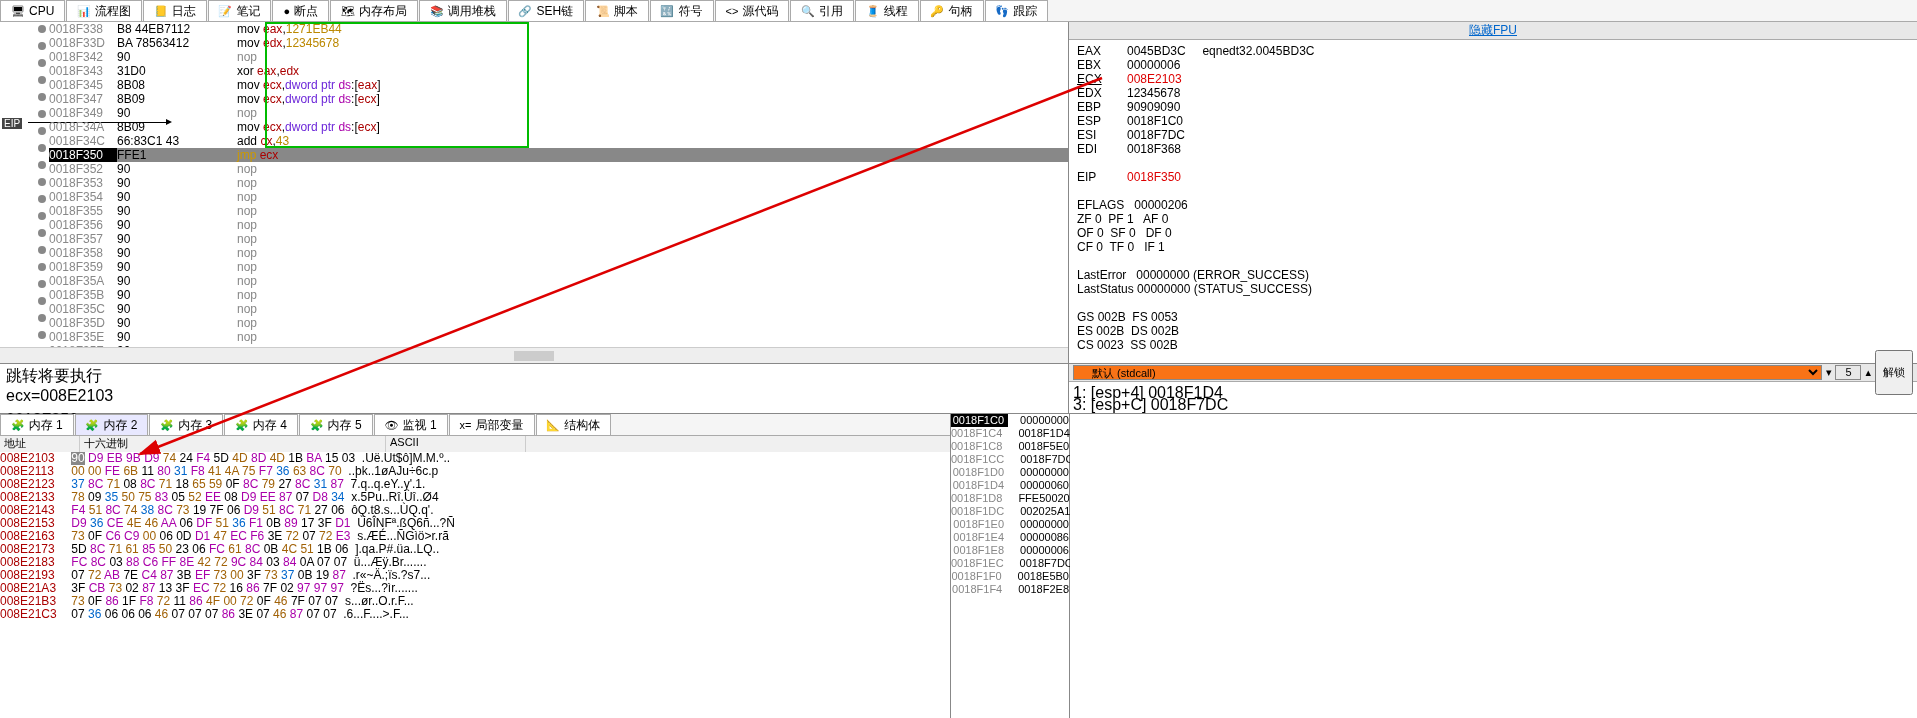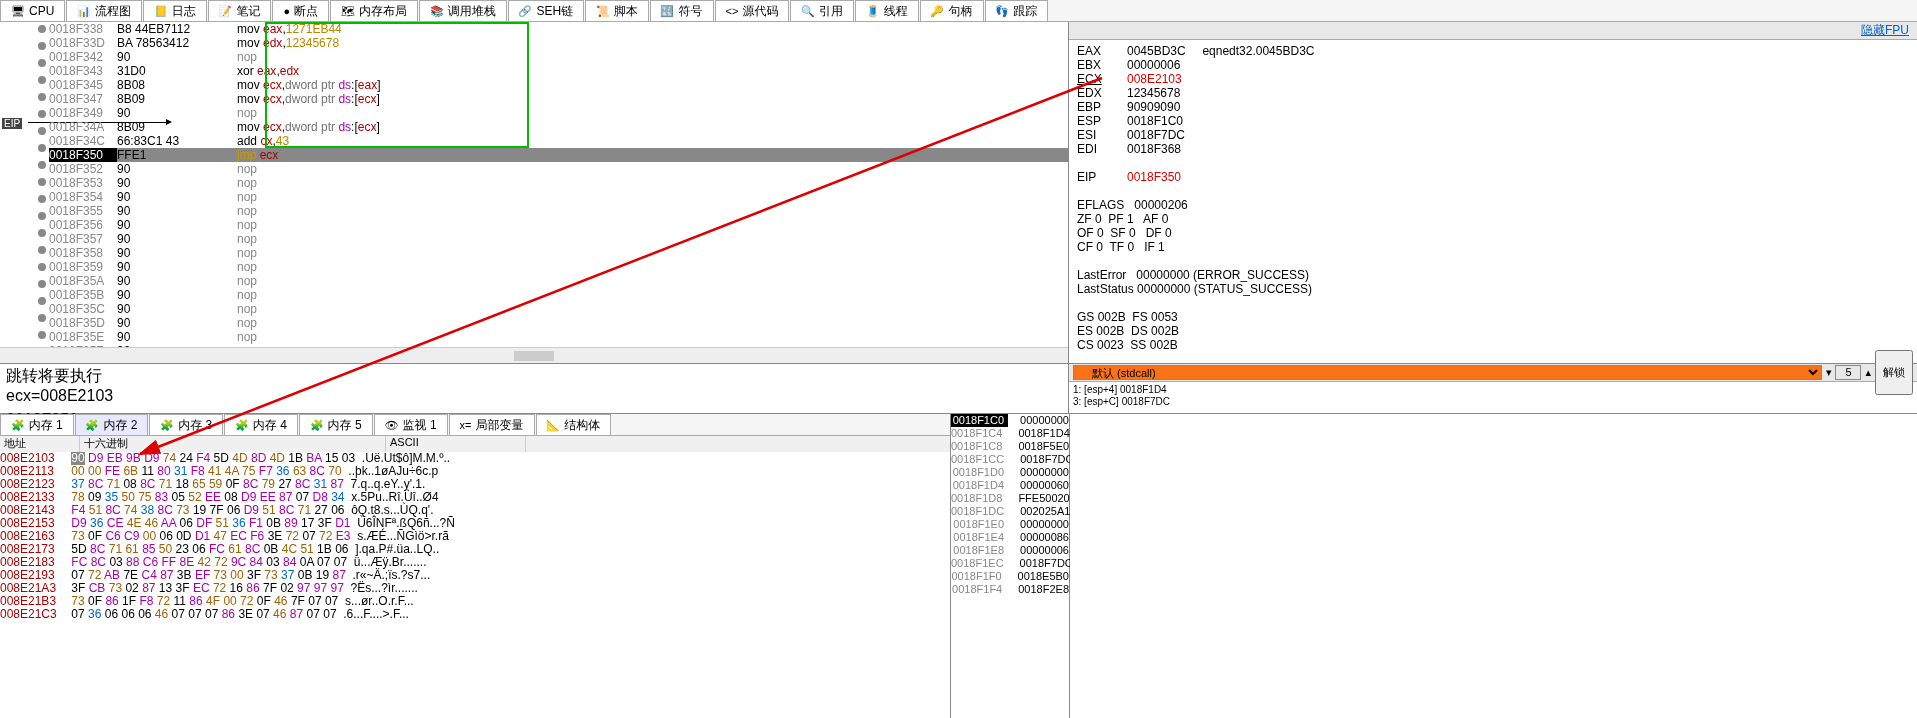--- a/index.html
+++ b/index.html
@@ -21,37 +21,37 @@
 .dline.current{background:#888;color:#fff}
 .addr{color:#888;display:inline-block;width:68px}
 .addr.current{background:#000;color:#fff}
 .bytes{display:inline-block;width:120px;color:#000}
 .mnem{color:#888}
 .jmp{color:#c90}
 .op{color:#000}
 .reg{color:#a00}
 .num{color:#b80}
 .kw{color:#a0a}
-.ptr{color:#737373}
+.ptr{color:#6d28d9}
 .hl-box{position:absolute;border:2px solid #0b0;pointer-events:none}
 .scroll-h{height:16px;background:#eee;border-top:1px solid #ccc;display:flex;align-items:center;justify-content:center}
 .scroll-h .thumb{width:40px;height:10px;background:#ccc}
 .right{flex:1;display:flex;flex-direction:column;font-family:Consolas,monospace;font-size:12px}
-.right-hdr{height:18px;background:#e8e8e8;border-bottom:1px solid #aaa;display:flex;align-items:center;padding:0 8px;justify-content:flex-end}
+.right-hdr{height:18px;background:#e8e8e8;border-bottom:1px solid #aaa;display:flex;align-items:center;padding:0 18px;justify-content:center}
 .regs{flex:1;overflow-y:scroll;padding:4px 8px;line-height:14px;white-space:pre}
 .regs .v{color:#000}
 .regs .hot{color:#d00}
 .regs .reg-name{display:inline-block;width:50px}
 .mid{height:50px;border-bottom:1px solid #888;display:flex}
 .mid-left{width:1069px;border-right:1px solid #888;font-family:Consolas,monospace;font-size:16px;padding:2px 6px}
 .mid-right{flex:1;display:flex;flex-direction:column}
 .cc-bar{height:18px;background:#e8e8e8;border-bottom:1px solid #aaa;display:flex;align-items:center;gap:4px;padding:0 4px}
 .cc-sel{flex:1;height:15px;border:1px solid #888;background:#f97316;font-size:11px;padding:0 14px}
 .cc-num{width:26px;border:1px solid #888;text-align:center;height:15px}
-.args{flex:1;font-family:Consolas,monospace;font-size:10px;padding:2px 4px;overflow:hidden}
+.args{flex:1;font-family:Consolas,monospace;font-size:16px;padding:2px 4px;overflow:hidden}
 .argl{height:12px;white-space:pre}
 .bottom{display:flex;height:304px}
 .dump-area{width:951px;border-right:1px solid #888;display:flex;flex-direction:column}
 .stack-area{width:119px;border-right:1px solid #888}
 .extra-area{flex:1;background:#fff}
 .dump-tabs{display:flex;height:22px;border-bottom:1px solid #aaa;background:#f5f5f5}
 .dump-hdr{display:flex;height:16px;background:#f0f0f0;font-size:11px}
 .dump-hdr div{border-right:1px solid #ccc;padding:0 4px}
 .dump-rows{flex:1;overflow:auto;font-family:Consolas,monospace;font-size:12px}
 .drow{height:13px;line-height:13px;white-space:pre}

